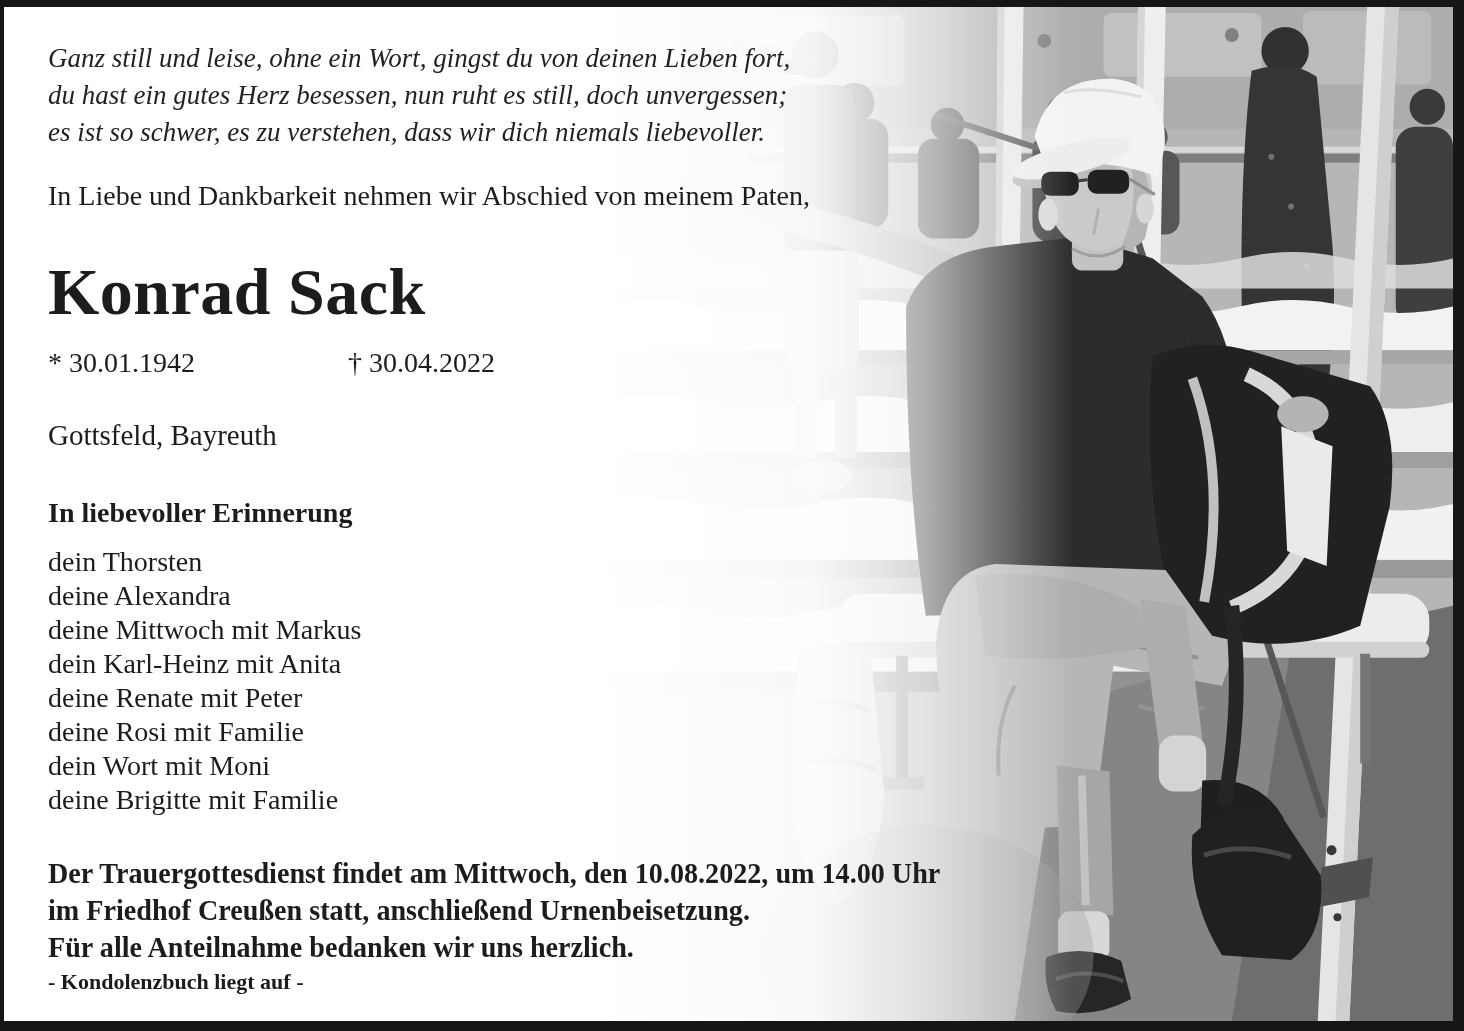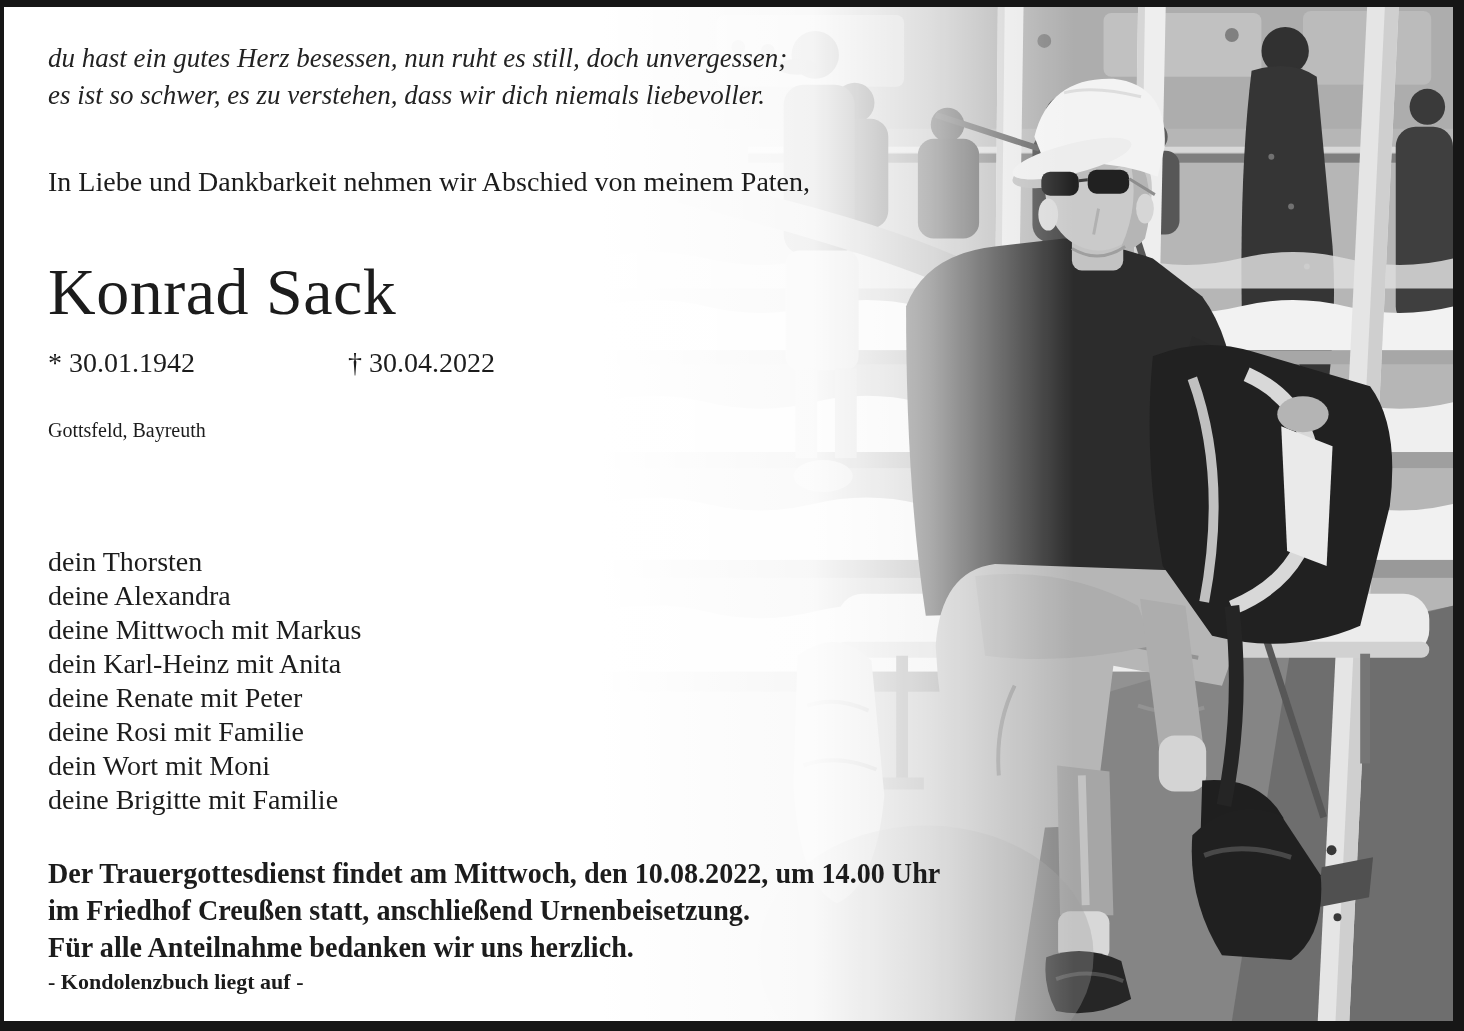--- a/index.html
+++ b/index.html
@@ -12,25 +12,25 @@
     border-width:7px 11px 10px 4px;
     overflow:hidden;
     font-family:"Liberation Serif","DejaVu Serif",serif;
     color:#1c1c1c;
   }
   .photo-wrap{position:absolute;top:0;bottom:0;left:596px;right:0;z-index:1;}
   .photo-wrap svg{display:block;width:100%;height:100%;}
   .content{position:absolute;inset:0;z-index:2;}
   .block{position:absolute;left:44px;white-space:nowrap;}
   .verse{top:33px;font-style:italic;font-size:27px;line-height:37px;color:#222;}
-  .intro{top:156px;font-size:28px;line-height:38px;}
-  .name{top:250px;font-size:66px;font-weight:400;line-height:1.05;letter-spacing:.5px;}
+  .intro{top:170px;font-size:28px;line-height:38px;}
+  .name{top:250px;font-size:66px;font-weight:700;line-height:1.05;letter-spacing:.5px;}
   .dates{top:340px;font-size:28px;}
   .dates .birth{display:inline-block;width:300px;}
-  .place{top:412px;font-size:20px;}
+  .place{top:412px;font-size:29px;}
   .remember{top:490px;font-size:28px;font-weight:700;}
   .mourners{top:538px;font-size:28px;font-weight:400;line-height:34px;}
   .service{top:848px;font-size:29px;font-weight:700;line-height:37px;transform:scaleX(.97);transform-origin:left top;}
   .condolence{top:962px;font-size:22px;font-weight:700;}
 </style>
 </head>
 <body>
 
 <div class="page">
 
@@ -191,36 +191,38 @@
         </linearGradient>
       </defs>
       <rect x="0" y="0" width="480" height="1016" fill="url(#fadeL)"></rect>
       <rect x="0" y="0" width="864" height="1016" fill="#ffffff" opacity="0.05"></rect>
     </svg>
   </div>
 
   <div class="content">
 
     <div class="block verse">
+      <div>Ganz still und leise, ohne ein Wort, gingst du von deinen Lieben fort,</div>
       <div>du hast ein gutes Herz besessen, nun ruht es still, doch unvergessen;</div>
       <div>es ist so schwer, es zu verstehen, dass wir dich niemals liebevoller.</div>
     </div>
 
     <div class="block intro">
       <div>In Liebe und Dankbarkeit nehmen wir Abschied von meinem Paten,</div>
     </div>
 
     <div class="block name">Konrad Sack</div>
 
     <div class="block dates">
       <span class="birth">* 30.01.1942</span><span>† 30.04.2022</span>
     </div>
 
     <div class="block place">Gottsfeld, Bayreuth</div>
 
+    <div class="block remember">In liebevoller Erinnerung</div>
 
     <div class="block mourners">
       <div>dein Thorsten</div>
       <div>deine Alexandra</div>
       <div>deine Mittwoch mit Markus</div>
       <div>dein Karl-Heinz mit Anita</div>
       <div>deine Renate mit Peter</div>
       <div>deine Rosi mit Familie</div>
       <div>dein Wort mit Moni</div>
       <div>deine Brigitte mit Familie</div>

